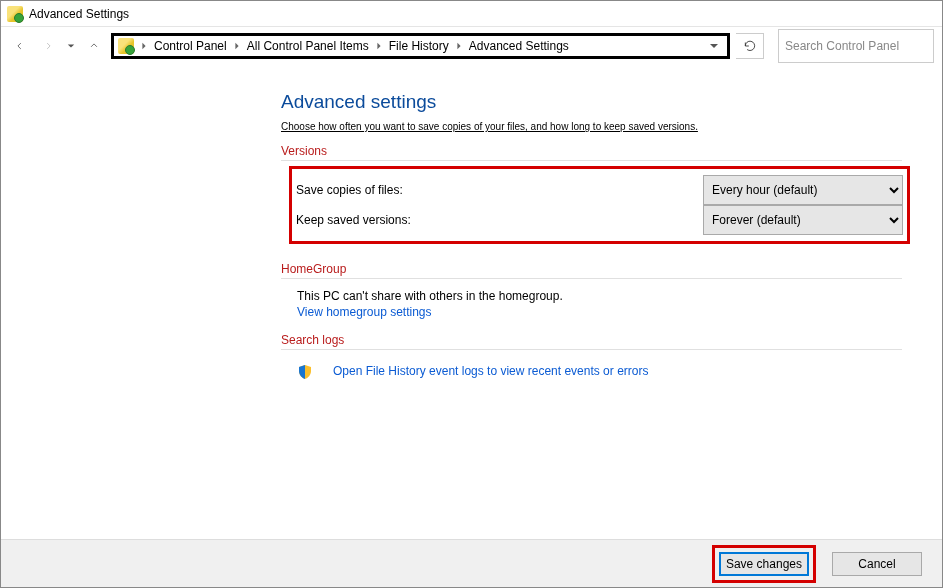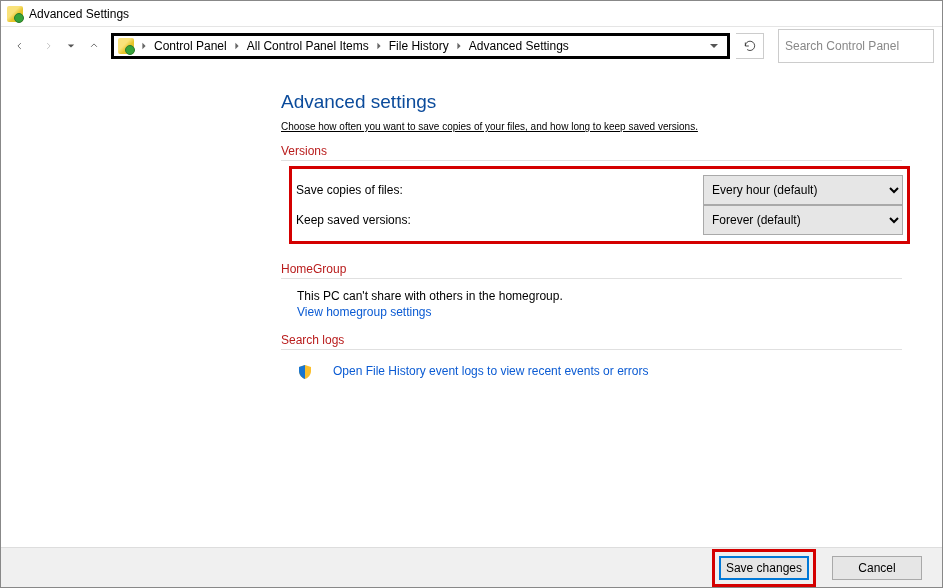--- a/index.html
+++ b/index.html
@@ -150,21 +150,21 @@
   .link { color:#0b5bd3;font-size:12px;cursor:pointer; }
   .event-row { display:flex;align-items:flex-start;gap:20px;margin-top:6px; }
   .shield {
     width:16px;height:16px;display:inline-block;
   }
 
   
   .footer {
     position:absolute;
     left:0;right:0;bottom:0;
-    height:40px;
+    height:48px;
     background:#f0f0f0;
     border-top:1px solid #ddd;
     display:flex;
     align-items:center;
     justify-content:flex-end;
     padding:0 20px;
     gap:16px;
   }
   .btn {
     min-width:90px;height:24px;

